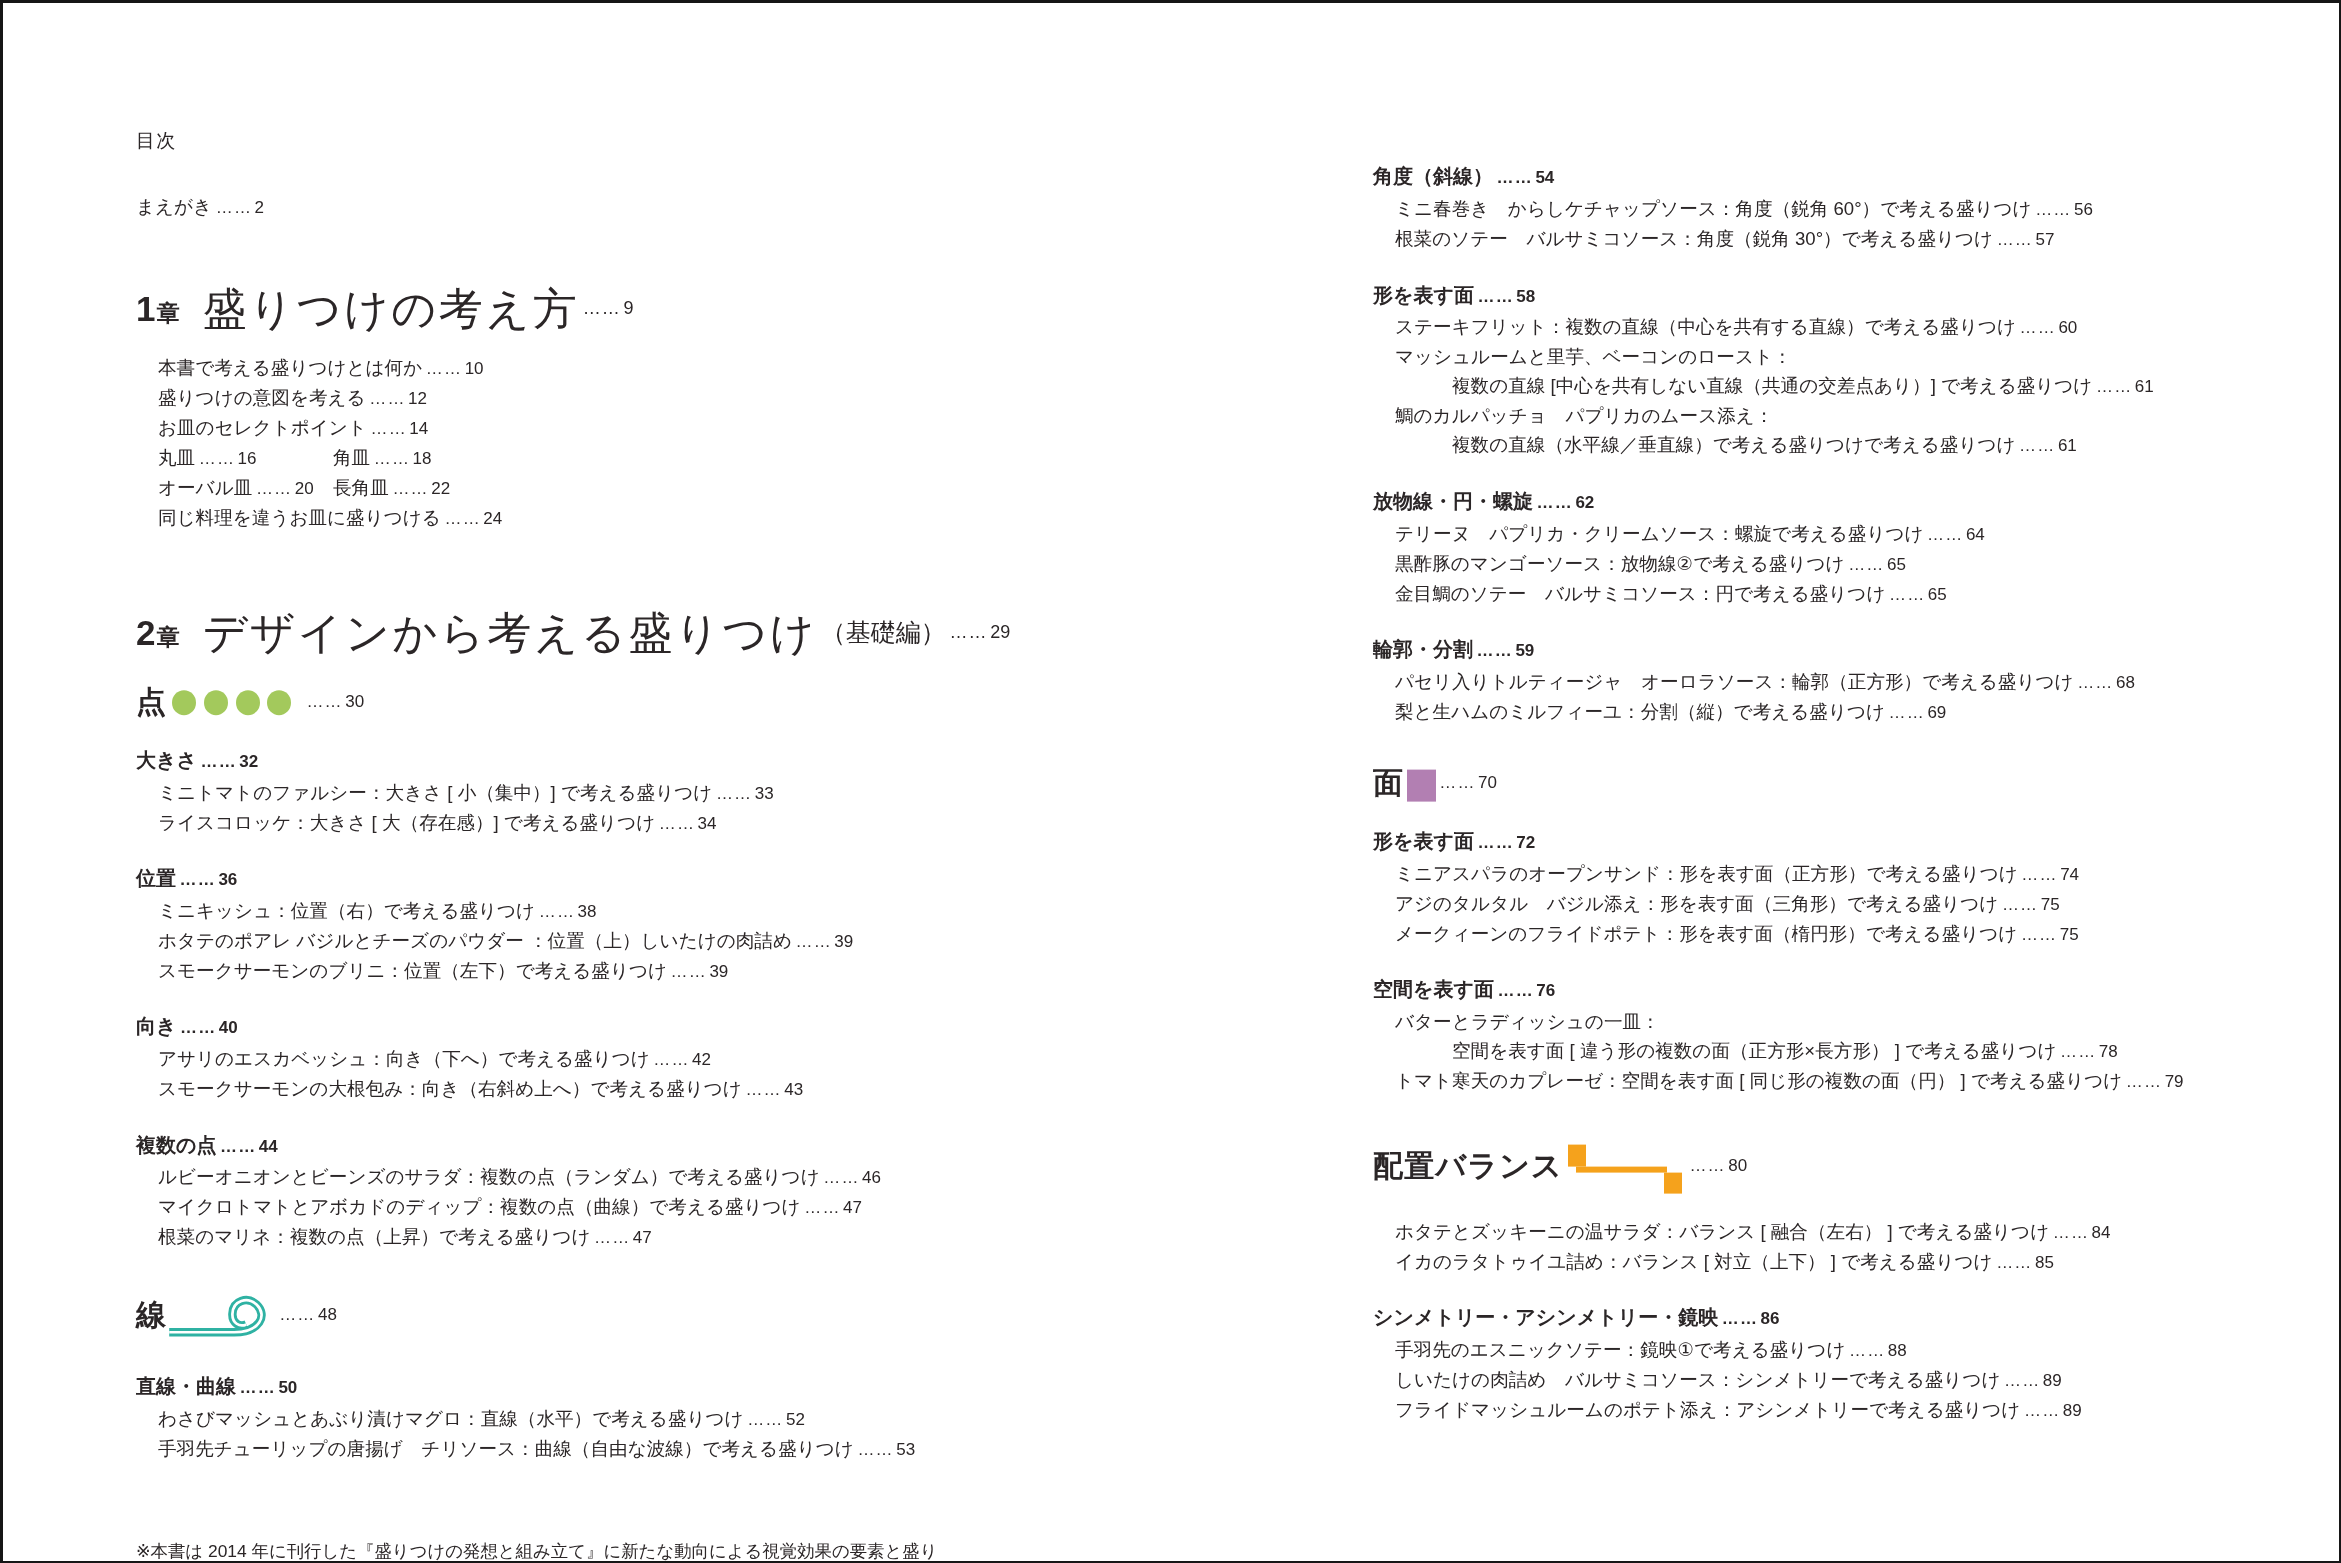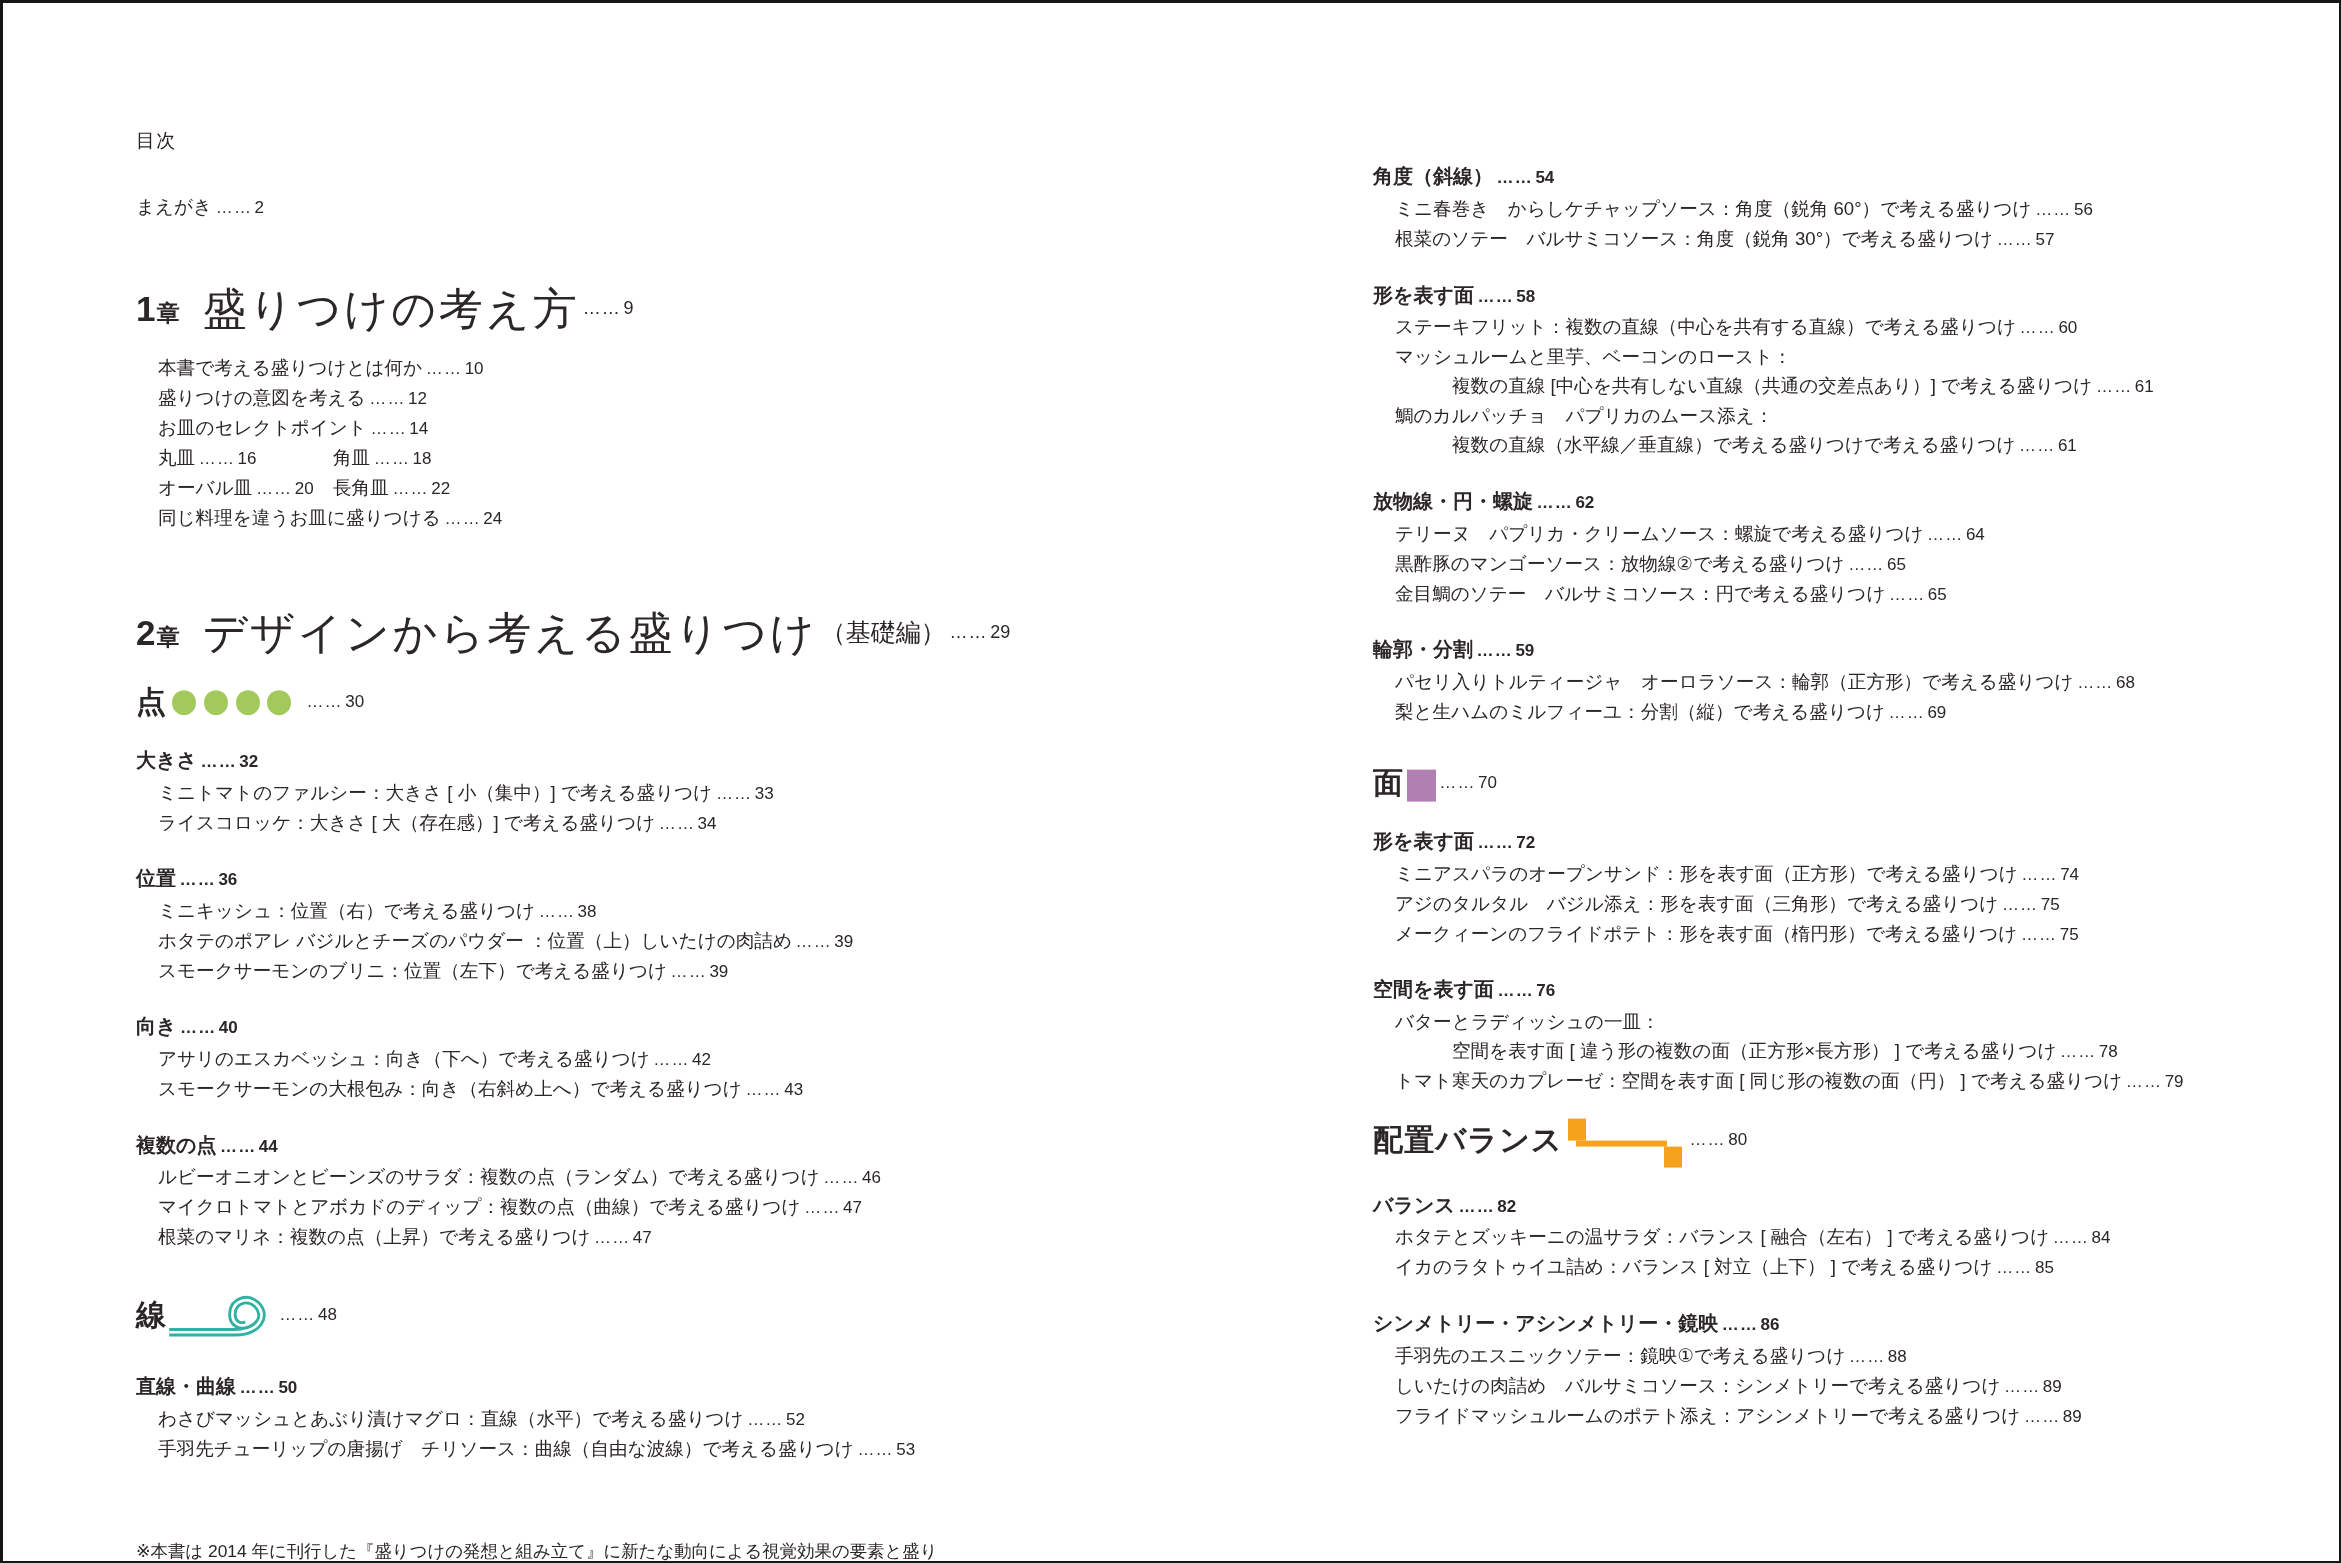--- a/index.html
+++ b/index.html
@@ -34,21 +34,21 @@
   .ch-items{margin-top:8.4px;}
 
   .entry{font-size:18.6px;line-height:29px;white-space:nowrap;padding-left:22px;}
   .col-left .ch-items .entry{padding-left:22px;}
   .entry.ind1{padding-left:79px;}
   .entry .colpair{display:inline-block;width:175px;}
 
   .section{margin-top:13.2px;}
   .section.late{margin-top:32px;}
   .col-right .section{margin-top:37px;}
-  .col-right .section.balance{margin-top:19px;}
+  .col-right .section.balance{margin-top:45px;}
   .section-head{line-height:37px;margin-bottom:12px;white-space:nowrap;display:flex;align-items:center;}
   .col-right .section.balance .section-head{margin-bottom:24px;}
   .sec-title{font-size:30px;font-weight:700;letter-spacing:1.2px;}
 
   .subsection{margin-top:26.4px;}
   .section .subsection:first-of-type{margin-top:0;}
   .sub-title{font-size:20px;font-weight:700;line-height:29px;margin-bottom:1.8px;white-space:nowrap;}
 
   .leader{font-size:17px;letter-spacing:1.2px;margin:0 2.4px 0 3.6px;}
   .pnum{font-size:17px;}
@@ -206,21 +206,20 @@
         <span class="sec-title">配置バランス</span>
         <span class="bal-icon">
           <i class="sq1"></i>
           <i class="bar"></i>
           <i class="sq2"></i>
         </span>
         <span class="leader">……</span>
         <span class="pnum">80</span>
       </div>
       <div class="subsection">
-        <div class="sub-title"><span class="t">バランス</span><span class="leader">……</span><span class="pnum">82</span></div>
         <div class="entry"><span class="t">ホタテとズッキーニの温サラダ：バランス [ 融合（左右） ] で考える盛りつけ</span><span class="leader">……</span><span class="pnum">84</span></div>
         <div class="entry"><span class="t">イカのラタトゥイユ詰め：バランス [ 対立（上下） ] で考える盛りつけ</span><span class="leader">……</span><span class="pnum">85</span></div>
       </div>
       <div class="subsection">
         <div class="sub-title"><span class="t">シンメトリー・アシンメトリー・鏡映</span><span class="leader">……</span><span class="pnum">86</span></div>
         <div class="entry"><span class="t">手羽先のエスニックソテー：鏡映①で考える盛りつけ</span><span class="leader">……</span><span class="pnum">88</span></div>
         <div class="entry"><span class="t">しいたけの肉詰め　バルサミコソース：シンメトリーで考える盛りつけ</span><span class="leader">……</span><span class="pnum">89</span></div>
         <div class="entry"><span class="t">フライドマッシュルームのポテト添え：アシンメトリーで考える盛りつけ</span><span class="leader">……</span><span class="pnum">89</span></div>
       </div>
     </div>

